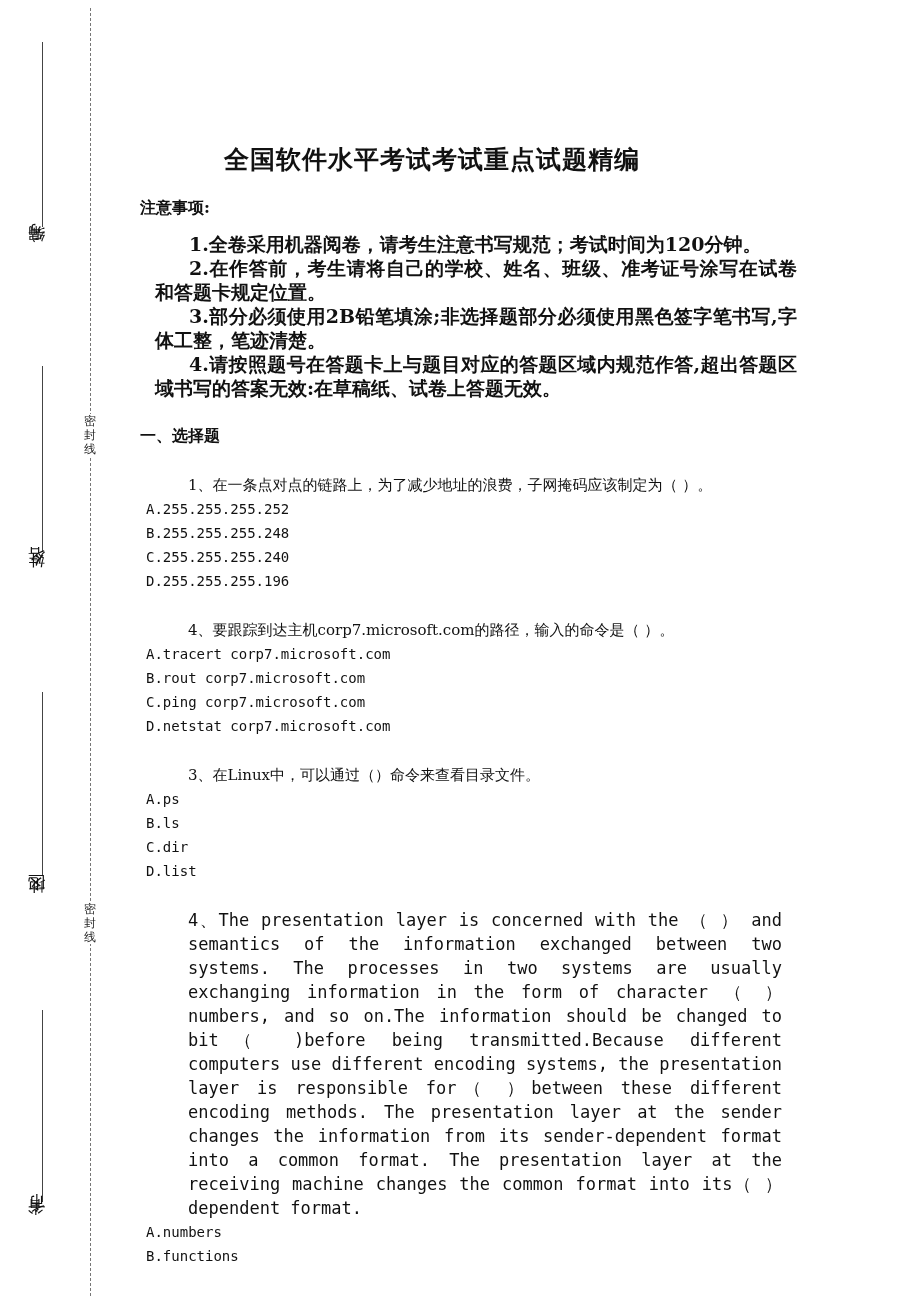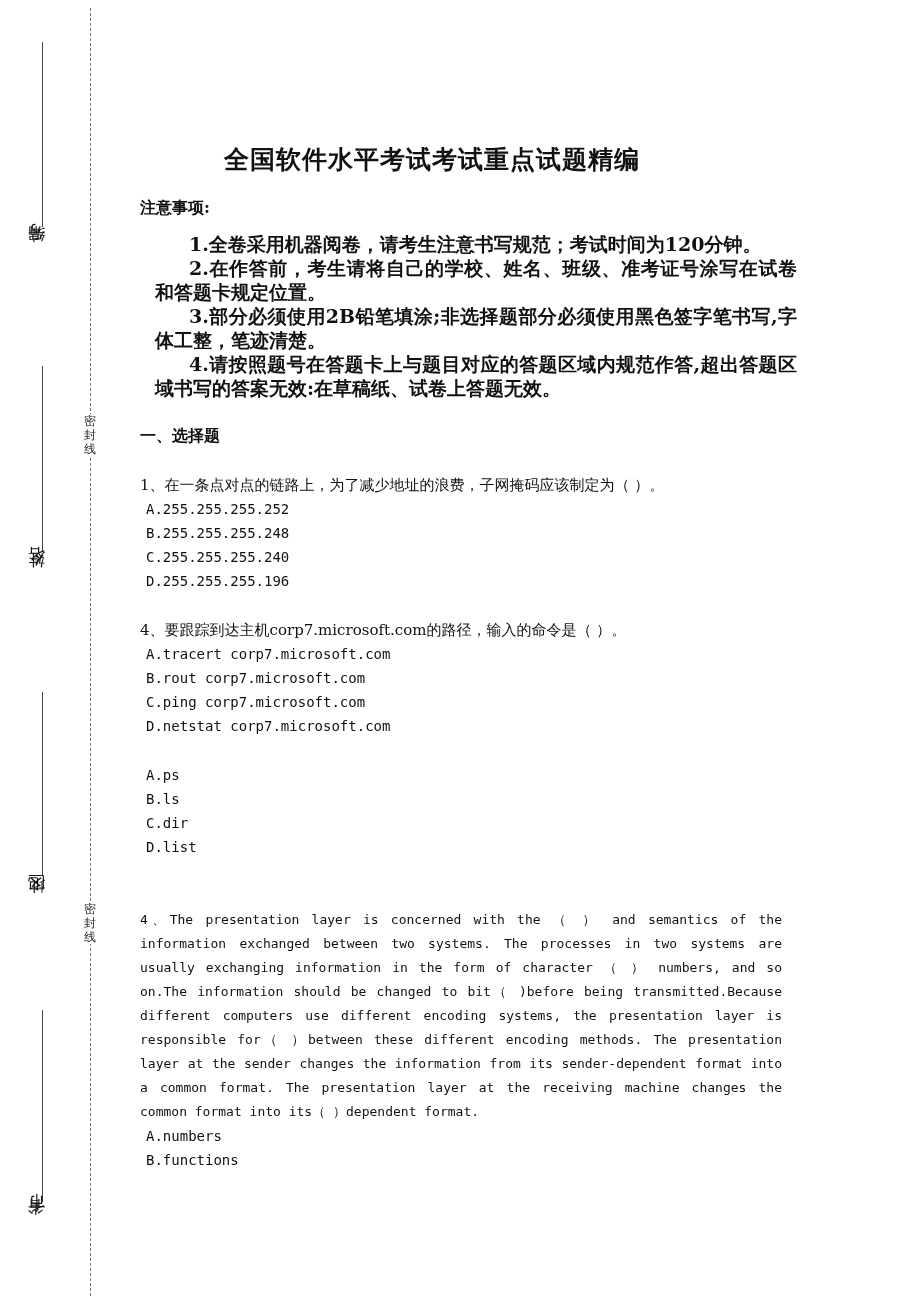--- a/index.html
+++ b/index.html
@@ -15,23 +15,23 @@
                  letter-spacing: 4px; color: #111; }
   .main { position: absolute; left: 140px; top: 0; width: 642px; }
   .title { position: absolute; top: 143px; left: 60px; font-size: 25px; font-weight: bold;
            letter-spacing: 1px; font-family: "DejaVu Serif", serif; margin-left: 24px; }
   .notes-head { position: absolute; top: 198px; left: 0; font-size: 16px; font-weight: bold; }
   .note { position: absolute; left: 15px; width: 642px; font-size: 19px; line-height: 24px;
           text-indent: 34px; text-align: justify; font-weight: bold; }
   .section { position: absolute; top: 426px; left: 0; font-size: 16px; font-weight: bold; }
   .q { position: absolute; left: 0; width: 642px; font-size: 15px; line-height: 24px;
        font-family: "DejaVu Sans Mono", monospace; }
-  .q .stem { font-family: "DejaVu Serif", serif; }
+  .q .stem { font-family: "DejaVu Serif", serif; margin-left: 48px; }
   .opt { padding-left: 6px; font-family: "DejaVu Sans Mono", monospace; font-size: 14px; }
-  .q4 .stem { font-family: "DejaVu Sans Mono", monospace; font-size: 13px; text-align: justify;
+  .q4 .stem { font-family: "DejaVu Sans Mono", monospace; font-size: 17px; text-align: justify;
               text-align-last: left; }
 </style>
 </head>
 <body>
 
 <div class="margin-line"></div>
 
 <div class="seal" style="top:414px;">
   <div>密</div>
   <div>封</div>
@@ -76,20 +76,21 @@
 
   <div class="q" style="top:618px;">
     <div class="stem">4、要跟踪到达主机corp7.microsoft.com的路径，输入的命令是（ ）。</div>
     <div class="opt">A.tracert corp7.microsoft.com</div>
     <div class="opt">B.rout corp7.microsoft.com</div>
     <div class="opt">C.ping corp7.microsoft.com</div>
     <div class="opt">D.netstat corp7.microsoft.com</div>
   </div>
 
   <div class="q" style="top:763px;">
+    <div class="stem">3、在Linux中，可以通过（）命令来查看目录文件。</div>
     <div class="opt">A.ps</div>
     <div class="opt">B.ls</div>
     <div class="opt">C.dir</div>
     <div class="opt">D.list</div>
   </div>
 
   <div class="q q4" style="top:908px;">
     <div class="stem">4、The presentation layer is concerned with the （ ） and semantics of the information exchanged between two systems. The processes in two systems are usually exchanging information in the form of character （ ） numbers, and so on.The information should be changed to bit（ )before being transmitted.Because different computers use different encoding systems, the presentation layer is responsible for（ ）between these different encoding methods. The presentation layer at the sender changes the information from its sender-dependent format into a common format. The presentation layer at the receiving machine changes the common format into its（ ）dependent format.</div>
     <div class="opt">A.numbers</div>
     <div class="opt">B.functions</div>

